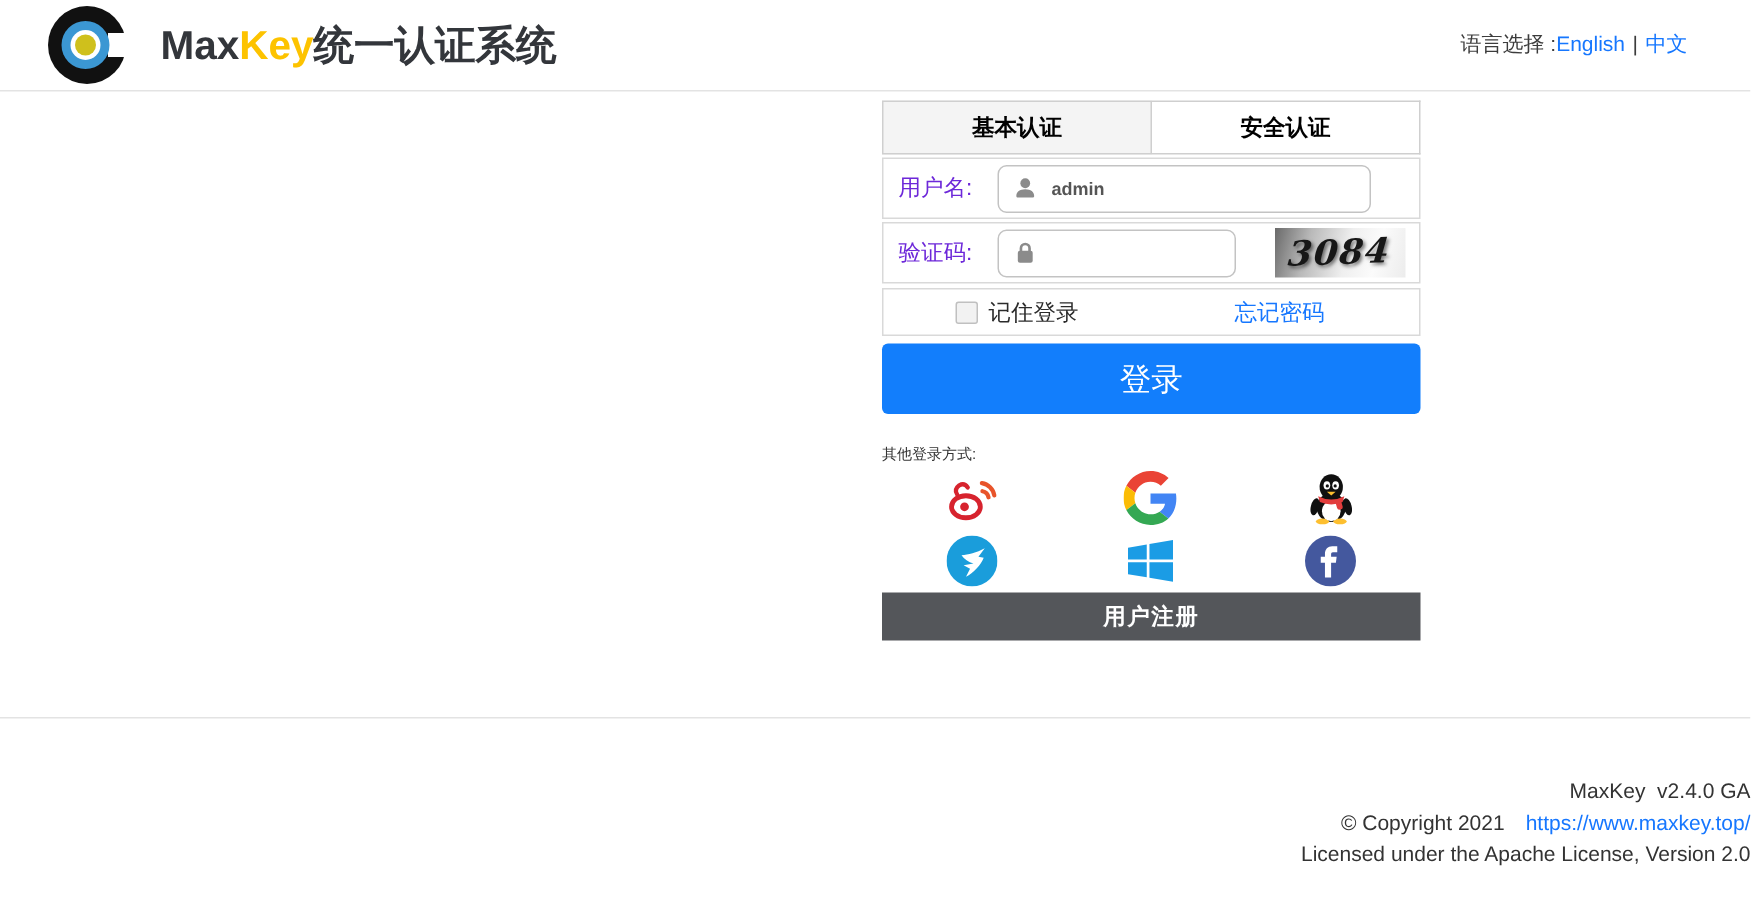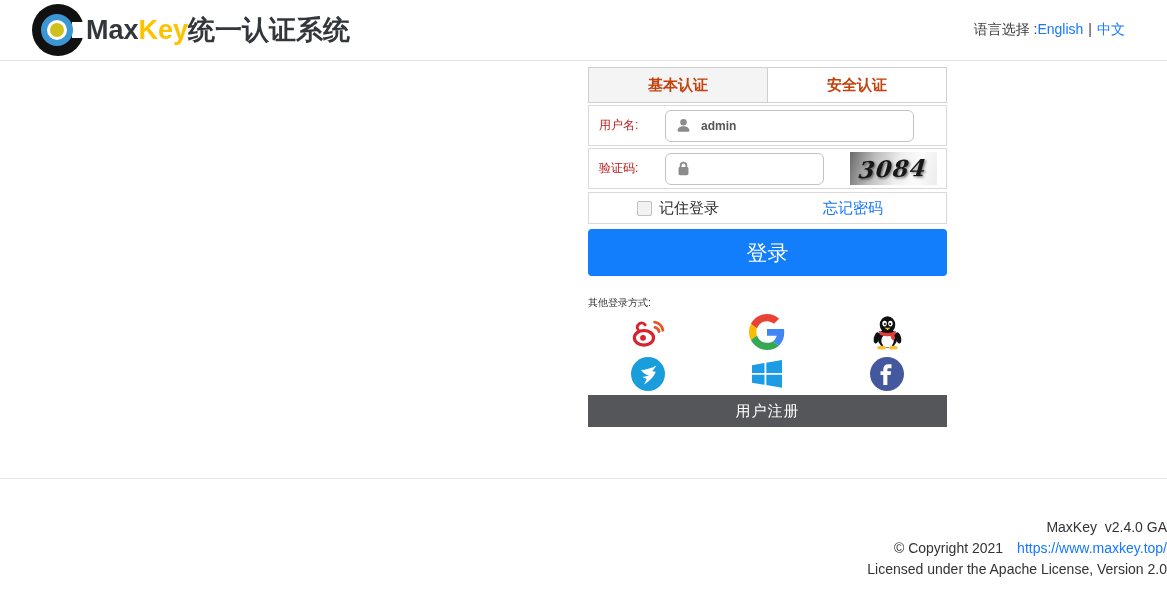--- a/index.html
+++ b/index.html
@@ -7,45 +7,45 @@
   body {
     width:1167px; height:615px; overflow:hidden; position:relative;
     background:#fff; font-family:"Liberation Sans", sans-serif; color:#2f2f2f;
   }
   
   header {
     height:61px; border-bottom:1px solid #e3e3e3;
     display:flex; align-items:center; justify-content:space-between;
     padding:0 42px 0 30px;
   }
-  .brand { display:flex; align-items:center; gap:0; }
+  .brand { display:flex; align-items:center; gap:21px; }
   .brand-title { font-size:27px; font-weight:bold; color:#33363b; }
   .brand-title .key { color:#fdc300; }
   .lang { font-size:14px; color:#3c3c3c; }
   .lang a { color:#1677ff; text-decoration:none; cursor:pointer; }
   .lang .sep { margin:0 5px; color:#3c3c3c; }
 
   
   main { position:relative; height:418px; border-bottom:1px solid #e3e3e3; }
   .login-panel { position:absolute; left:588px; top:6px; width:359px; }
 
   .tabs { display:flex; height:36px; }
   .tab {
     flex:1; display:flex; align-items:center; justify-content:center;
-    font-size:15px; font-weight:bold; color:#c2410c;
+    font-size:15px; font-weight:bold; color:#000000;
     border:1px solid #cfcfcf; background:#fff; cursor:pointer;
   }
   .tab.active { background:#f4f4f4; }
   .tab + .tab { border-left:none; }
 
   .form-row {
     display:flex; align-items:center; height:41px; margin-top:2px;
     border:1px solid #d9d9d9; background:#fff; padding-left:10px;
   }
-  .flabel { width:66px; font-size:12px; color:#b91c1c; flex-shrink:0; }
+  .flabel { width:66px; font-size:15px; color:#6d28d9; flex-shrink:0; }
   .input-box {
     display:flex; align-items:center; gap:9px; height:32px; padding:0 9px;
     border:1px solid #c3c3c3; border-radius:6px; background:#fff;
   }
   .input-box.wide { width:249px; }
   .input-box.narrow { width:159px; }
   .input-box input {
     border:none; outline:none; background:transparent; padding:0; width:100%;
     font-family:inherit; font-size:12px; font-weight:bold; color:#555;
   }
@@ -82,21 +82,21 @@
 
   .other-label { margin-top:20px; font-size:10px; color:#333; }
   .social-grid {
     margin-top:4px; display:grid; grid-template-columns:1fr 1fr 1fr;
     row-gap:6px; justify-items:center; align-items:center;
   }
   .social { width:36px; height:36px; display:flex; align-items:center; justify-content:center; cursor:pointer; }
 
   .register-bar {
     margin-top:3px; height:32px; background:#54565a; color:#fff;
-    font-size:15px; font-weight:normal; letter-spacing:1px;
+    font-size:15px; font-weight:bold; letter-spacing:1px;
     display:flex; align-items:center; justify-content:center; cursor:pointer;
   }
 
   
   footer { text-align:right; padding-top:38px; font-size:14px; color:#333; line-height:21px; }
   footer .line { white-space:pre; }
   footer a { color:#1677ff; text-decoration:none; cursor:pointer; margin-left:14px; }
 </style>
 </head>
 <body>

